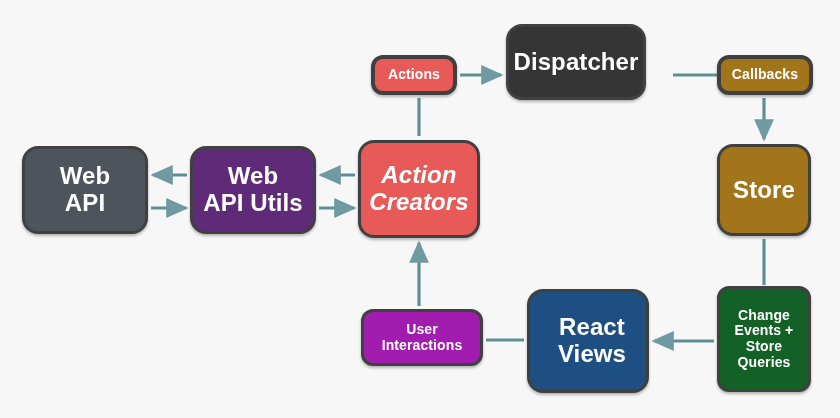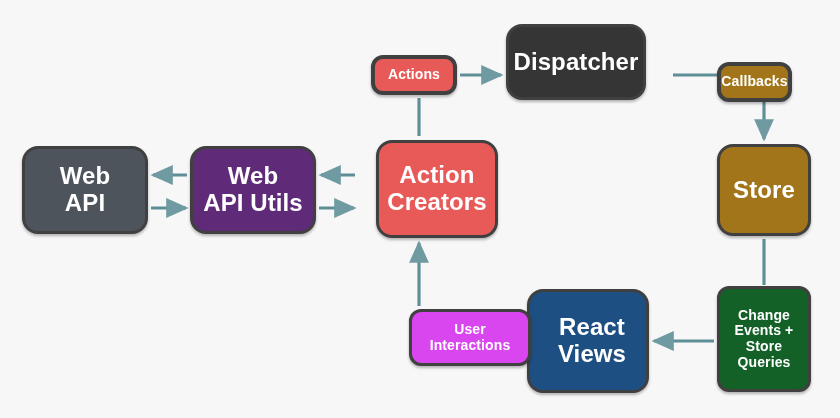--- a/index.html
+++ b/index.html
@@ -54,24 +54,24 @@
   }
 
   
   .node.big      { font-size: 24px; border-radius: 16px; }
   .node.pill     { font-size: 14px; border-radius: 12px; border-width: 4px; }
   .node.small    { font-size: 14px; border-radius: 12px; }
 
   
   #node-web-api          { left: 22px;  top: 146px; width: 126px; height: 88px;  }
   #node-web-api-utils    { left: 190px; top: 146px; width: 126px; height: 88px;  }
-  #node-action-creators  { left: 376px; top: 140px; width: 122px; height: 98px;  }
+  #node-action-creators  { left: 358px; top: 140px; width: 122px; height: 98px; font-style: italic;  }
   #node-actions          { left: 371px; top: 55px;  width: 86px;  height: 40px;  }
   #node-dispatcher       { left: 506px; top: 24px;  width: 140px; height: 76px;  }
-  #node-callbacks        { left: 717px; top: 62px;  width: 75px;  height: 40px;  }
+  #node-callbacks        { left: 717px; top: 55px;  width: 96px;  height: 40px;  }
   #node-store            { left: 717px; top: 144px; width: 94px;  height: 92px;  }
   #node-change-events    { left: 717px; top: 286px; width: 94px;  height: 106px; }
   #node-react-views      { left: 527px; top: 289px; width: 122px; height: 104px; }
   #node-user-interactions{ left: 361px; top: 309px; width: 122px; height: 57px;  }
 </style>
 </head>
 <body style="background-color: rgb(247, 247, 247);">
 
 <div id="diagram" style="background-color: rgb(247, 247, 247);">
 
@@ -146,18 +146,18 @@
 Events +
 Store
 Queries</span>
   </div>
 
   <div class="node big" id="node-react-views" style="background-color: rgb(29, 79, 130); padding-left: 8px;">
     <span class="lbl">React
 Views</span>
   </div>
 
-  <div class="node small" id="node-user-interactions" style="background-color: #d946ef; margin-left: 48px;">
+  <div class="node small" id="node-user-interactions" style="background-color: #a21caf;">
     <span class="lbl">User
 Interactions</span>
   </div>
 
 </div>
 
 </body></html>

